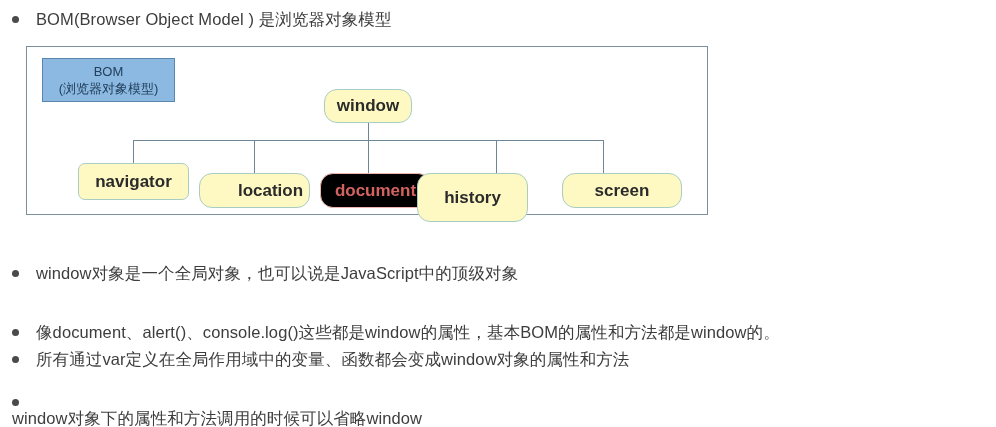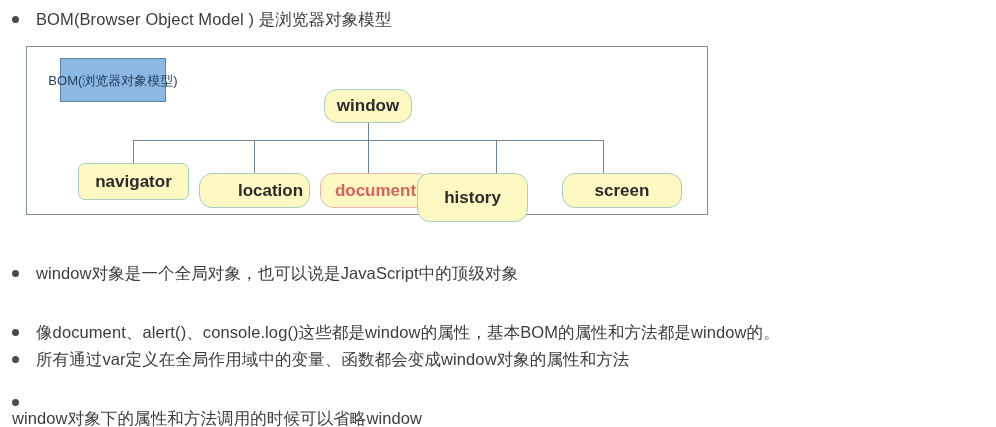--- a/index.html
+++ b/index.html
@@ -56,30 +56,30 @@
     border: 1.4px solid #7d8f9b;
     background: #ffffff;
     box-sizing: border-box;
   }
 
   
   .bom-box {
     position: absolute;
     left: 15px;
     top: 11px;
-    width: 106px;
+    width: 133px;
     height: 44px;
     background: #8cb9e2;
     border: 1.2px solid #5a86ad;
     box-sizing: border-box;
     display: flex;
+    flex-direction: column;
     align-items: center;
     justify-content: center;
     line-height: 17px;
-    margin-left: 18px;
   }
   .bom-line {
     font-size: 13px;
     color: #23405c;
     white-space: nowrap;
   }
 
   
   .node {
     position: absolute;
@@ -91,21 +91,21 @@
     font-size: 17px;
     font-weight: bold;
     white-space: nowrap;
   }
   .node-green {
     background: #fef9c3;
     border: 1.2px solid #a9cdc2;
     color: #2b2b2b;
   }
   .node-pink {
-    background: #fef9c3;
+    background: #000000;
     border: 1.2px solid #eeb5ab;
     color: #d4635f;
   }
 
   #node-window {
     left: 297px;
     top: 42px;
     width: 88px;
     height: 34px;
   }

